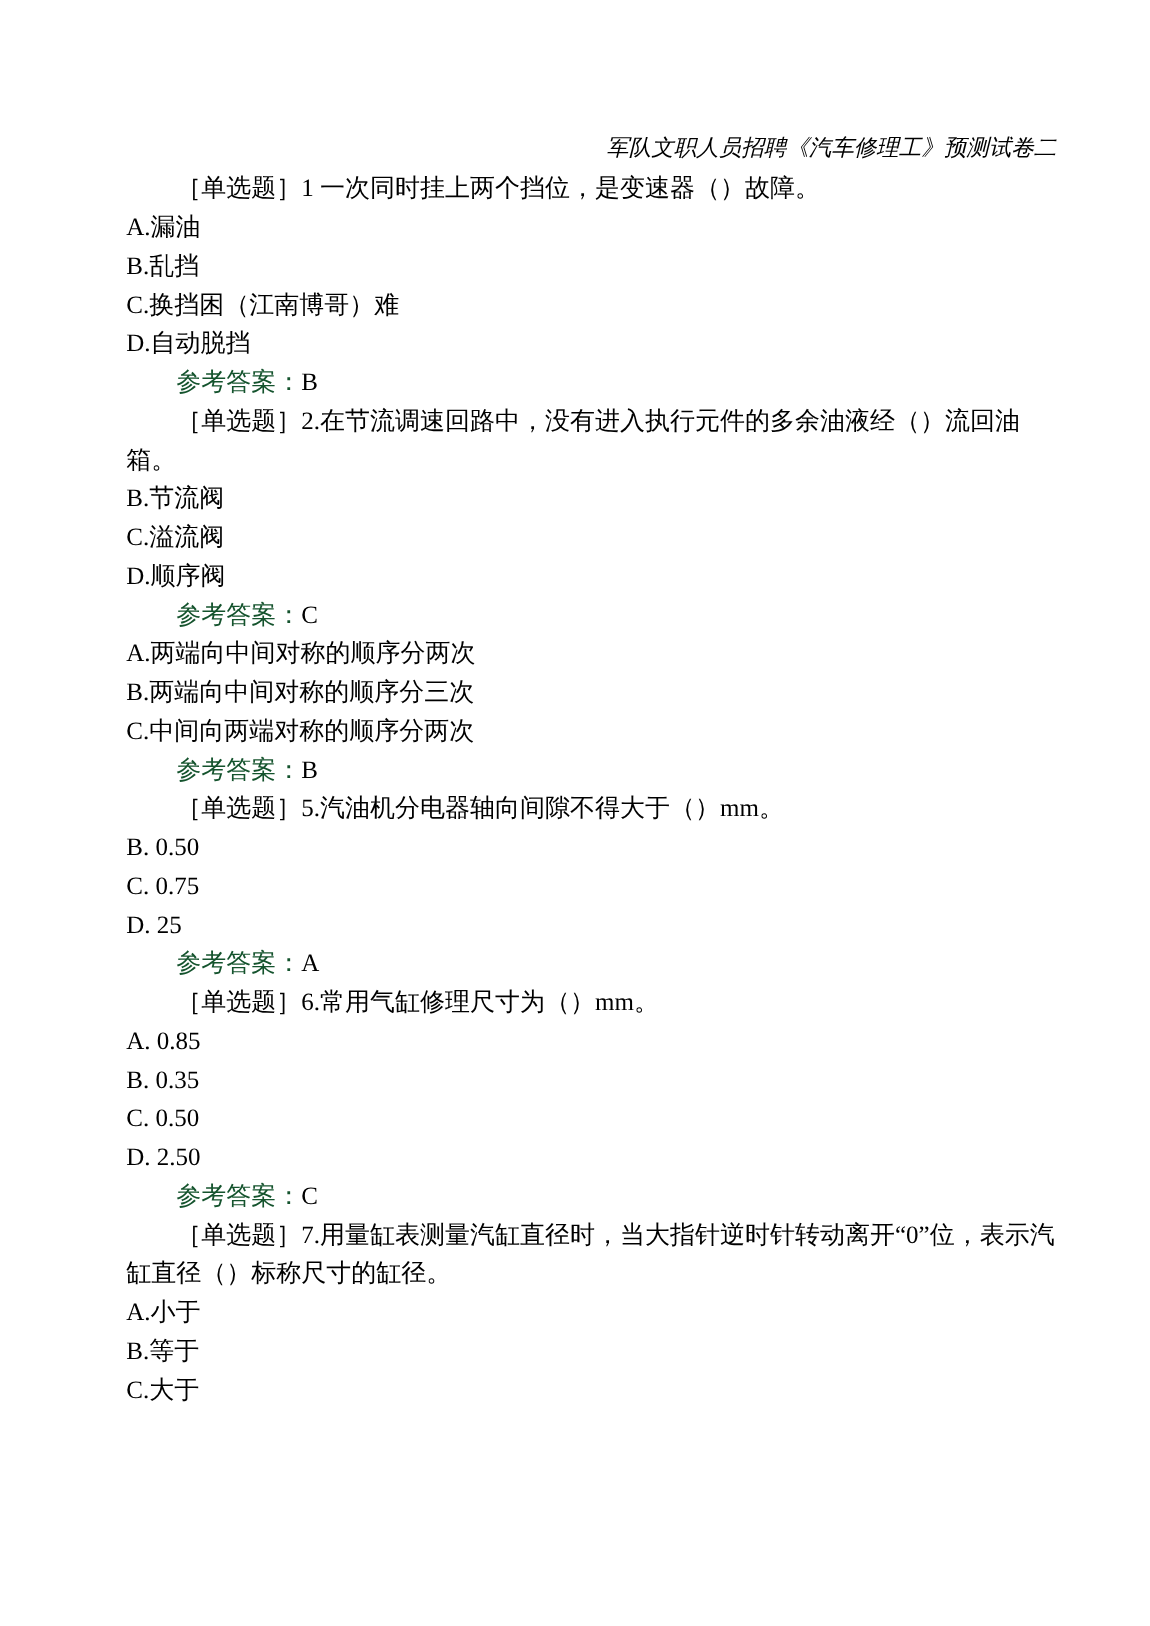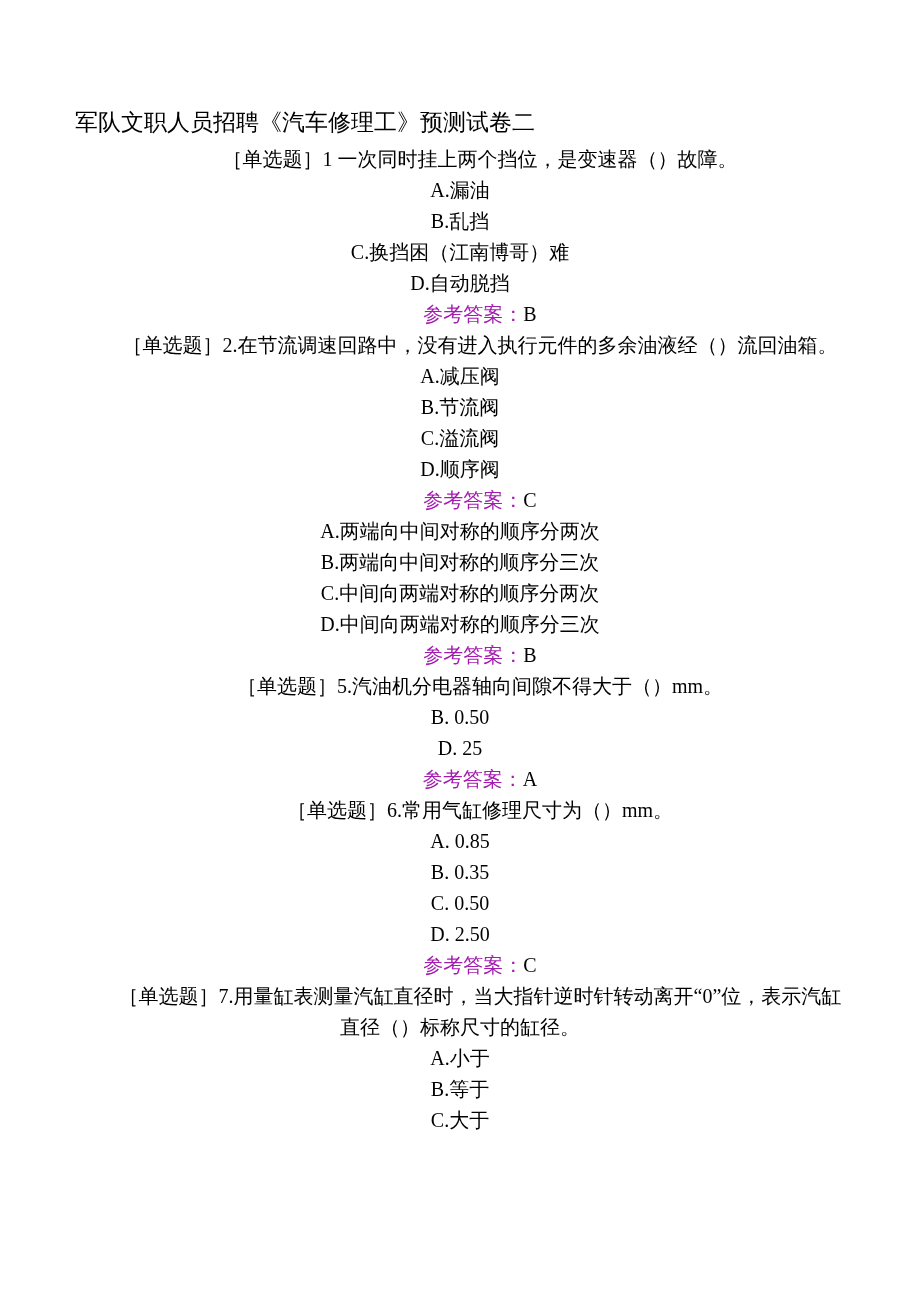--- a/index.html
+++ b/index.html
@@ -10,32 +10,34 @@
     body {
       font-family: "SimSun", "宋体", serif;
       font-size: 20px;
       line-height: 1.55;
       color: #000;
       background: #fff;
       width: 920px;
       padding: 105px 75px 60px 75px;
     }
     .title {
-      text-align: left;
-      font-size: 23px;
+      text-align: right;
+      font-size: 18px;
       margin-bottom: 3px;
+      font-style: italic;
     }
     .content {
-      text-align: center;
+      text-align: left;
+      margin-left: 26px;
     }
     .indent {
       text-indent: 2em;
     }
     .answer-label {
-      color: #a21caf;
+      color: #14532d;
     }
     .answer-value {
       color: #000;
     }
     .line {
       display: block;
     }
   </style>
 </head>
 <body>
@@ -45,34 +47,33 @@
 <div class="content">
 
   <div class="line indent">［单选题］1 一次同时挂上两个挡位，是变速器（）故障。</div>
   <div class="line">A.漏油</div>
   <div class="line">B.乱挡</div>
   <div class="line">C.换挡困（江南博哥）难</div>
   <div class="line">D.自动脱挡</div>
   <div class="line indent"><span class="answer-label">参考答案：</span><span class="answer-value">B</span></div>
 
   <div class="line indent">［单选题］2.在节流调速回路中，没有进入执行元件的多余油液经（）流回油箱。</div>
-  <div class="line">A.减压阀</div>
   <div class="line">B.节流阀</div>
   <div class="line">C.溢流阀</div>
   <div class="line">D.顺序阀</div>
   <div class="line indent"><span class="answer-label">参考答案：</span><span class="answer-value">C</span></div>
 
   <div class="line">A.两端向中间对称的顺序分两次</div>
   <div class="line">B.两端向中间对称的顺序分三次</div>
   <div class="line">C.中间向两端对称的顺序分两次</div>
-  <div class="line">D.中间向两端对称的顺序分三次</div>
   <div class="line indent"><span class="answer-label">参考答案：</span><span class="answer-value">B</span></div>
 
   <div class="line indent">［单选题］5.汽油机分电器轴向间隙不得大于（）mm。</div>
   <div class="line">B. 0.50</div>
+  <div class="line">C. 0.75</div>
   <div class="line">D. 25</div>
   <div class="line indent"><span class="answer-label">参考答案：</span><span class="answer-value">A</span></div>
 
   <div class="line indent">［单选题］6.常用气缸修理尺寸为（）mm。</div>
   <div class="line">A. 0.85</div>
   <div class="line">B. 0.35</div>
   <div class="line">C. 0.50</div>
   <div class="line">D. 2.50</div>
   <div class="line indent"><span class="answer-label">参考答案：</span><span class="answer-value">C</span></div>
 

